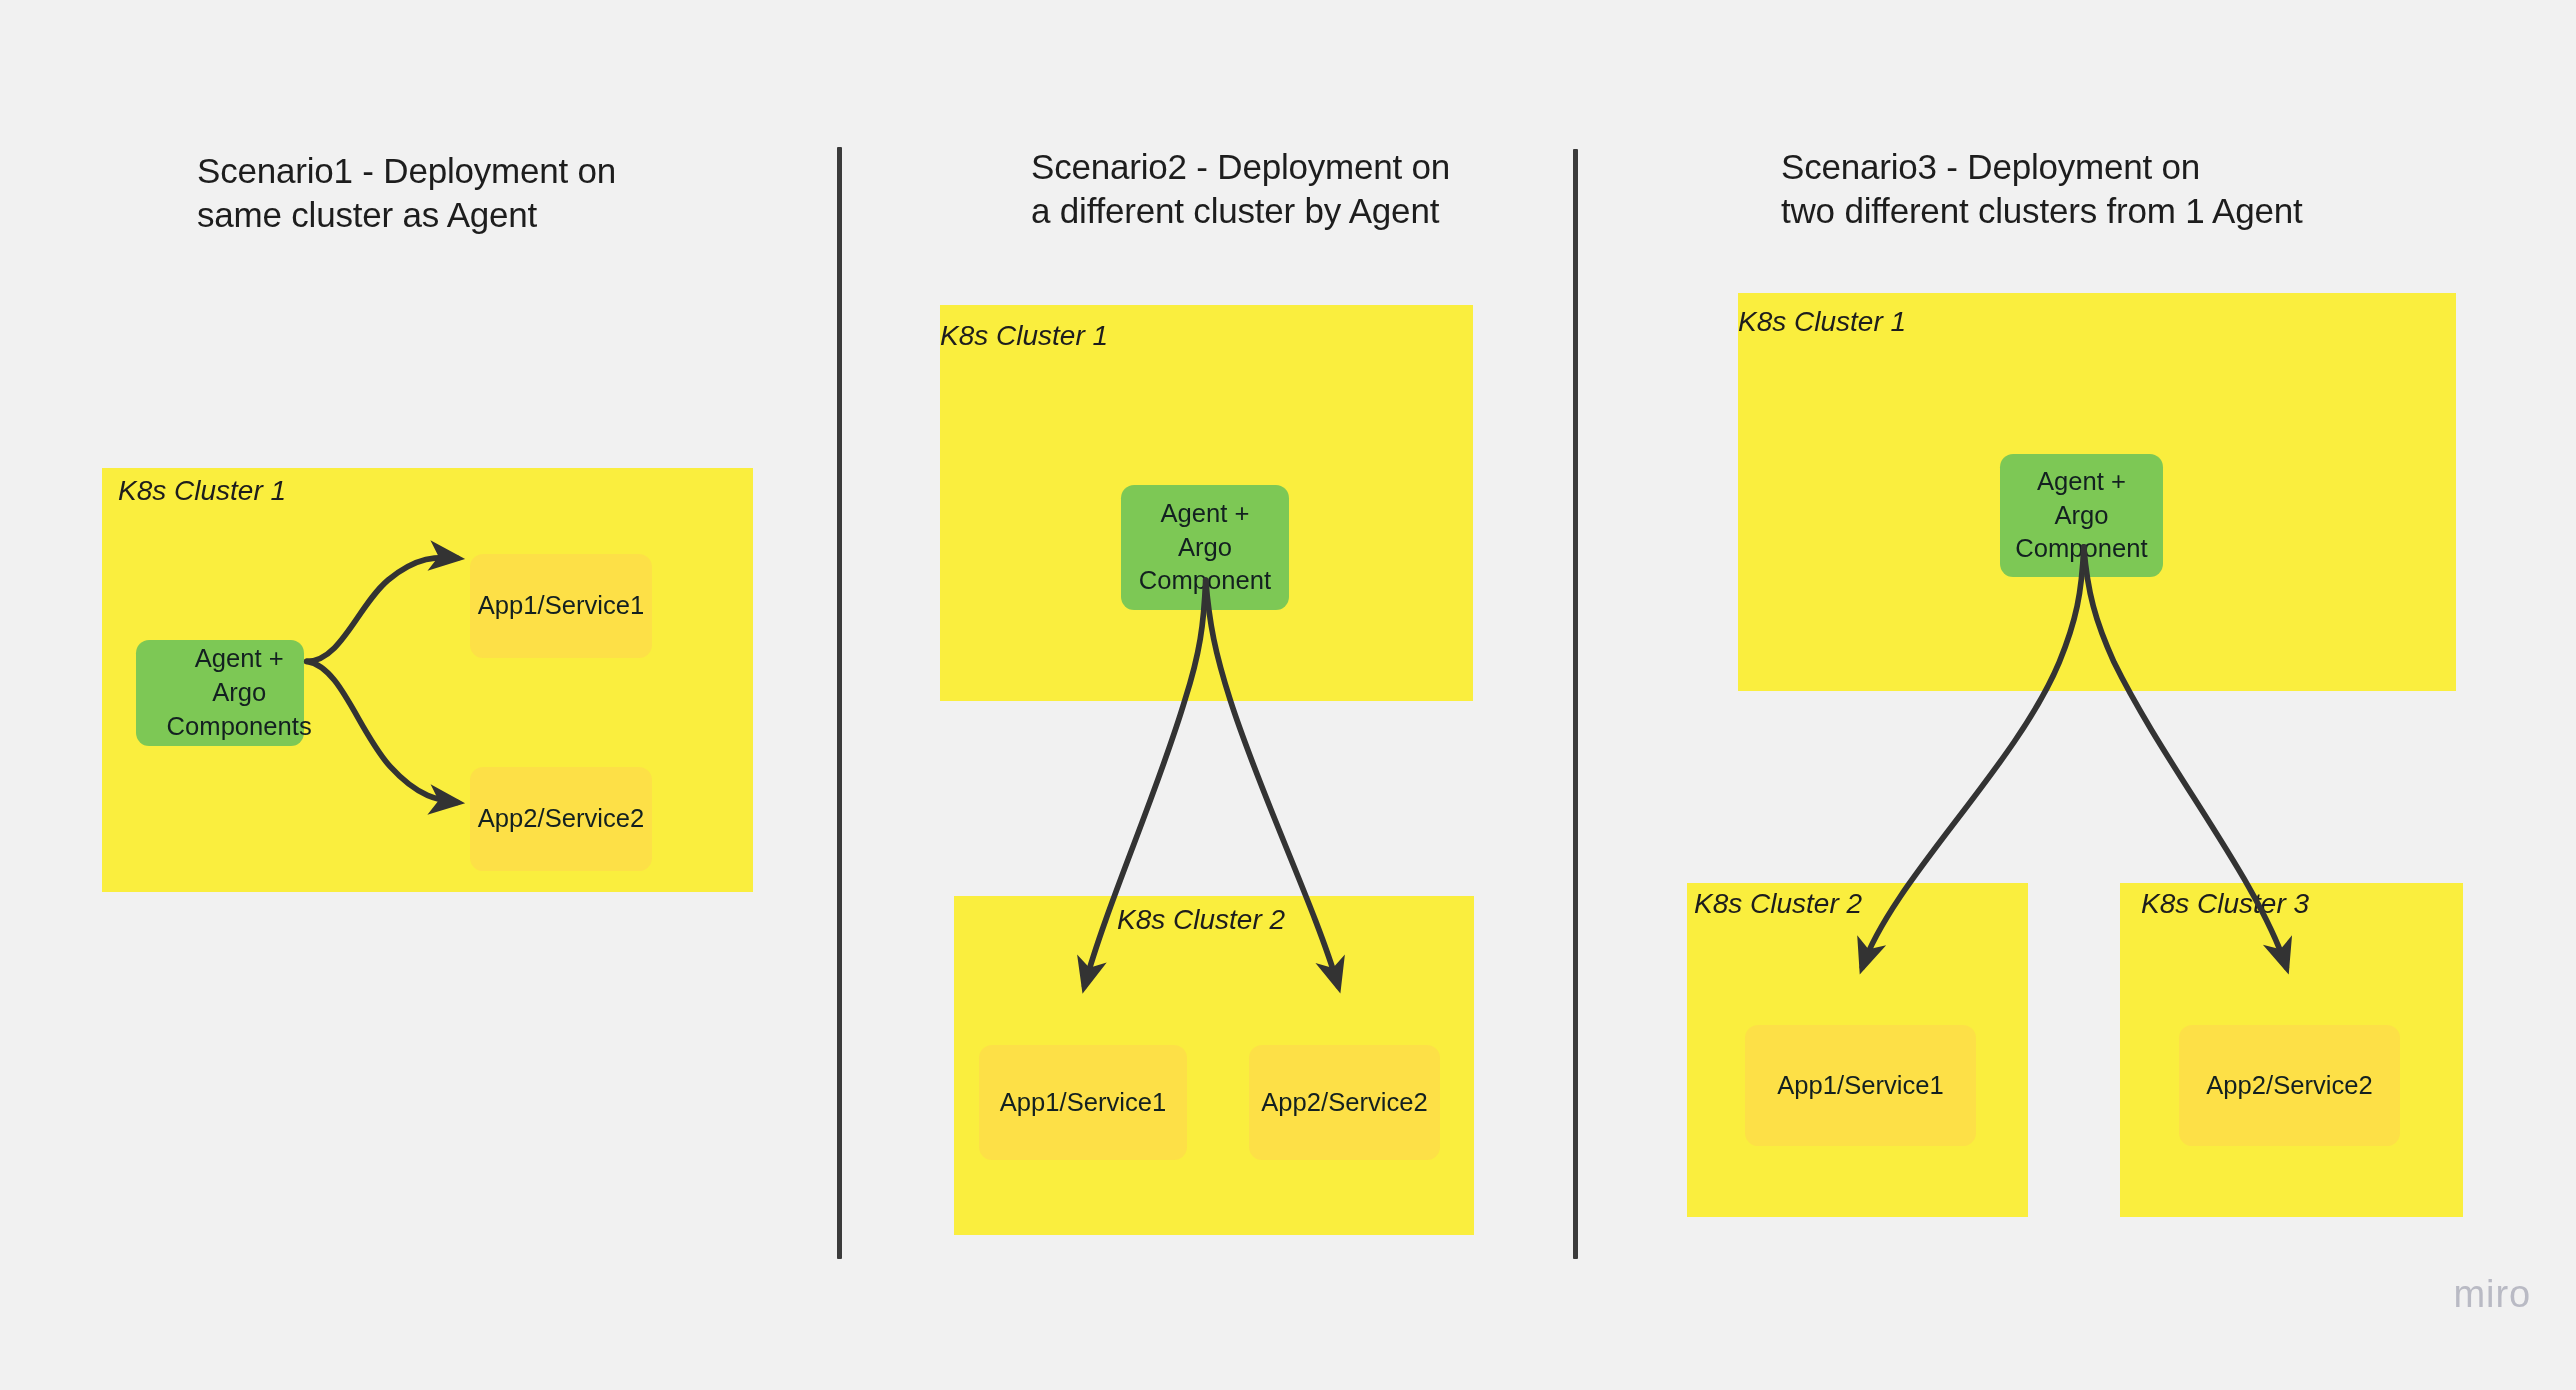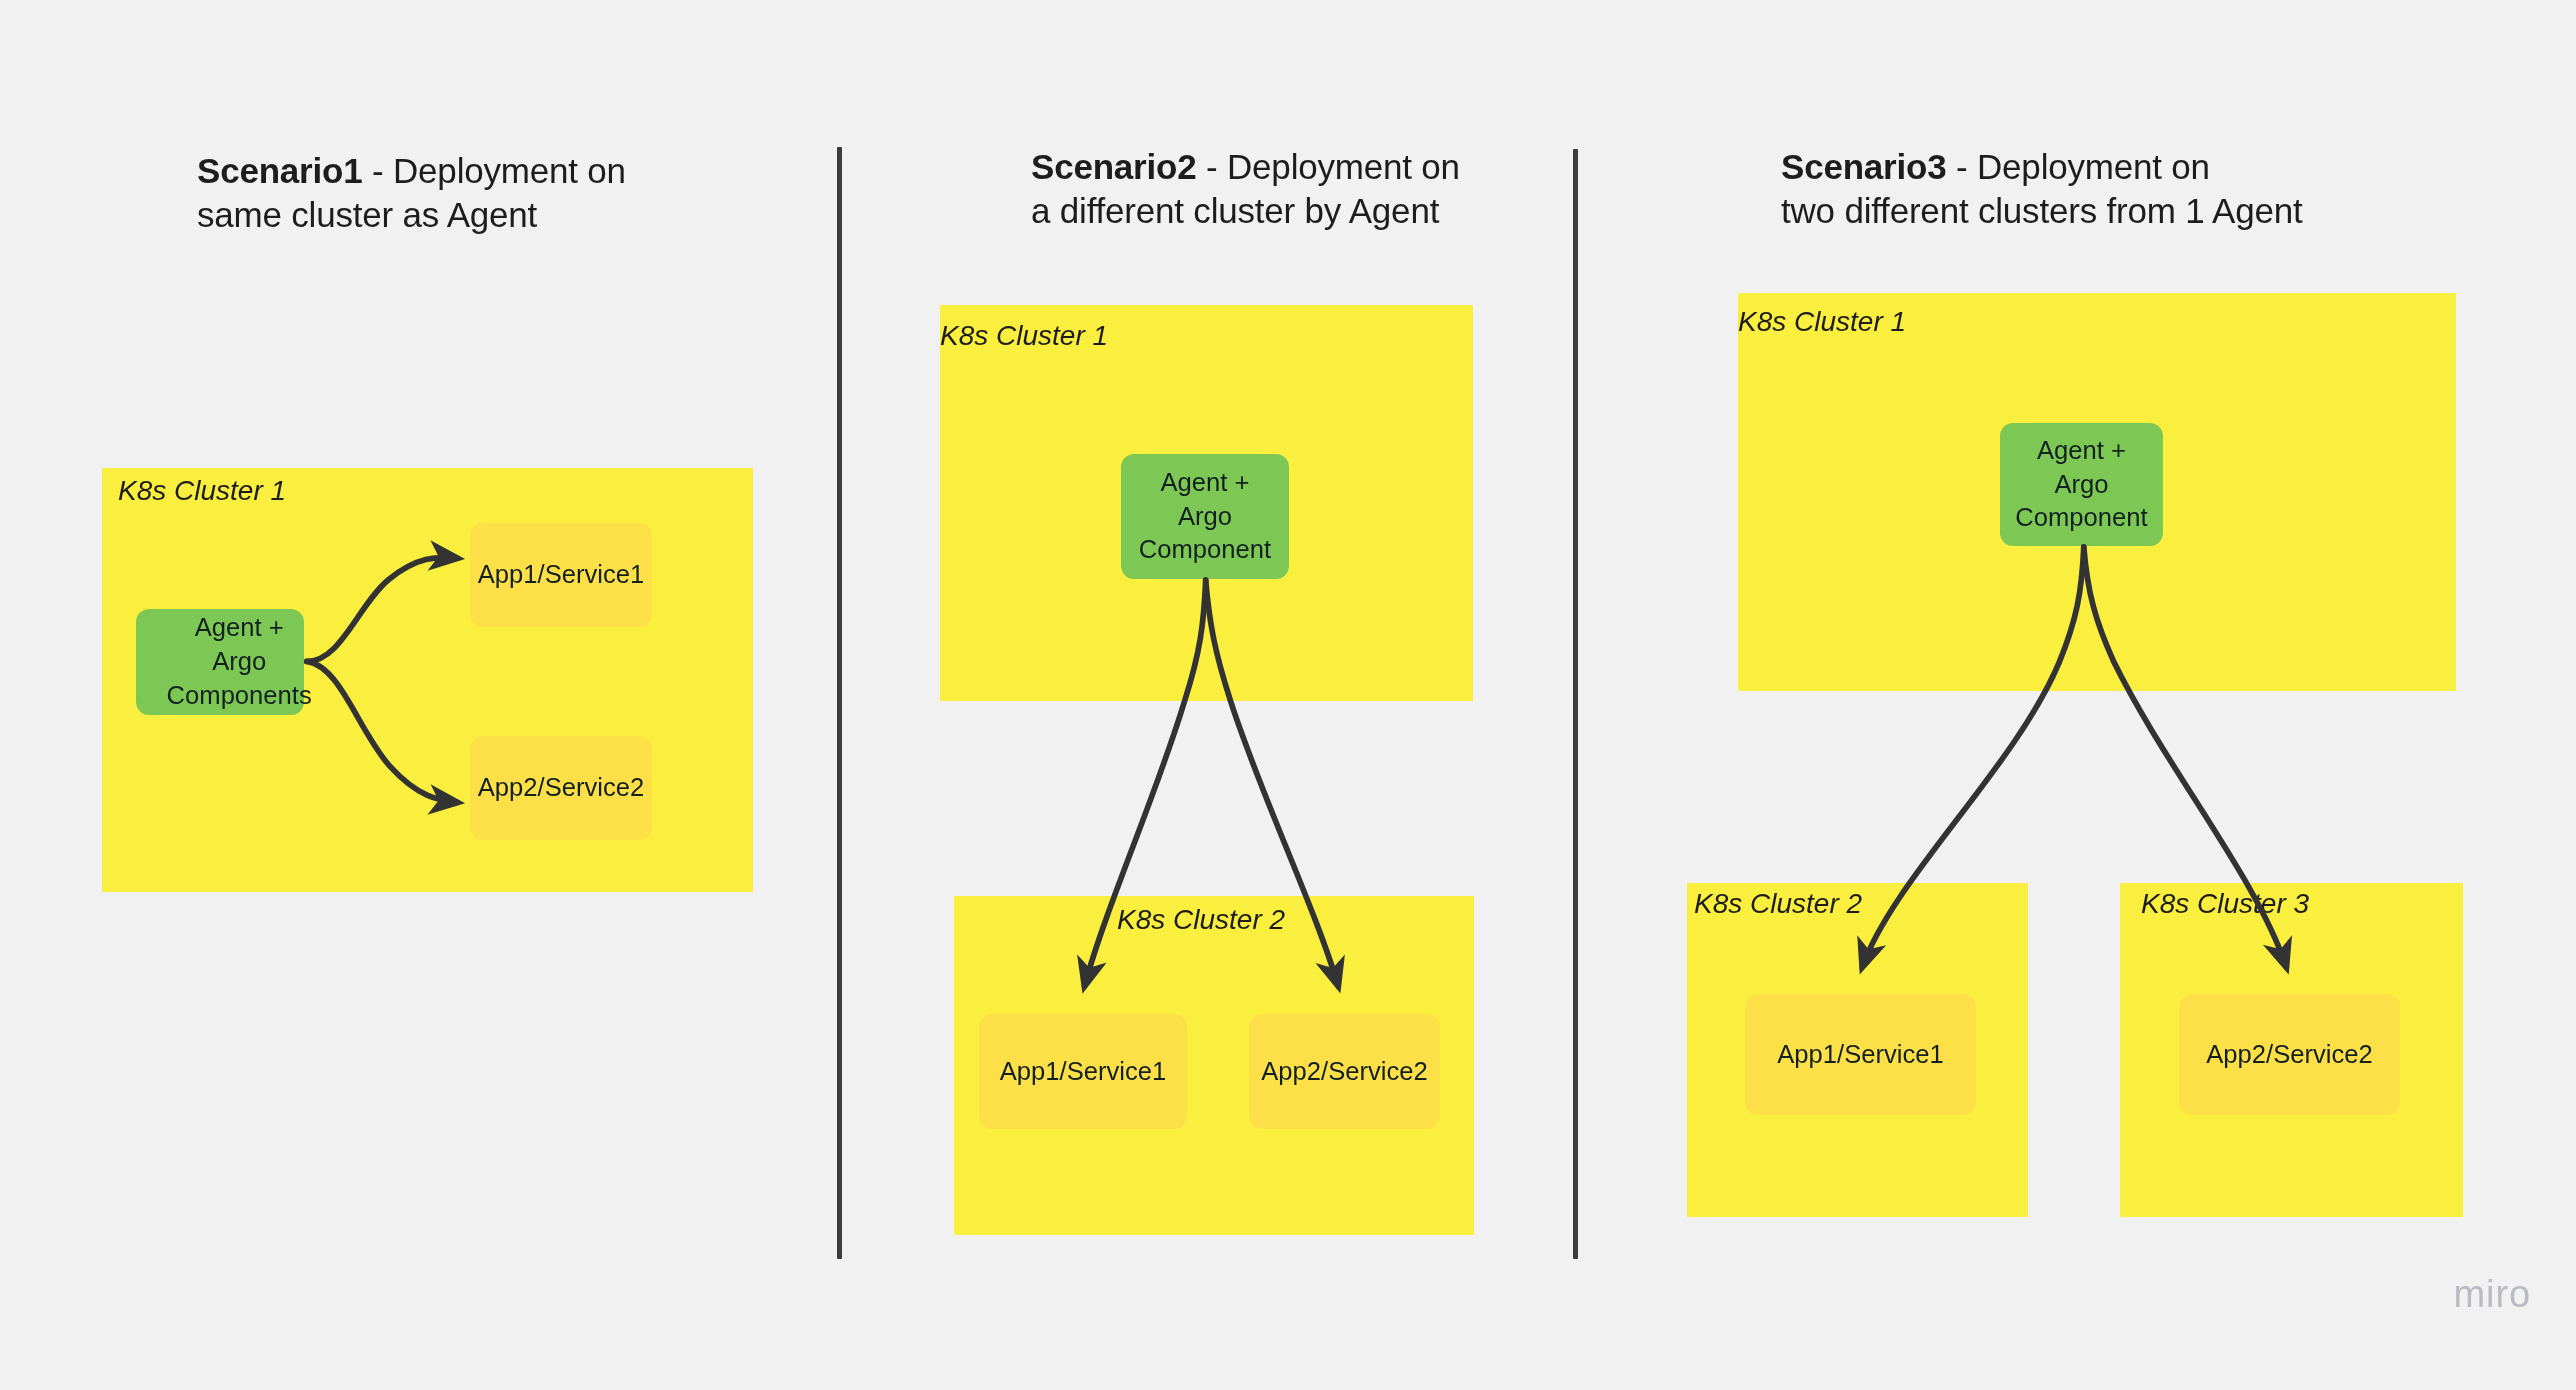--- a/index.html
+++ b/index.html
@@ -35,21 +35,21 @@
   
   .scenario-title {
     position: absolute;
     font-size: 35px;
     line-height: 1.25;
     letter-spacing: -0.2px;
     color: #1d1d1d;
     white-space: pre-line;
   }
   .scenario-title .strong {
-    font-weight: bold;
+    font-weight: normal;
   }
   #scenario-title-1 { left: 197px;  top: 149px; width: 530px; }
   #scenario-title-2 { left: 1031px; top: 145px; width: 530px; }
   #scenario-title-3 { left: 1781px; top: 145px; width: 625px; }
 
   
   .cluster {
     position: absolute;
     background: #faee3e;
     box-sizing: border-box;
@@ -70,20 +70,21 @@
     border-radius: 13.2px;
     display: flex;
     align-items: center;
     justify-content: center;
     text-align: center;
     font-size: 25.6px;
     line-height: 1.32;
     color: #132020;
     white-space: pre-line;
     padding: 3.8px 5.7px;
+    margin-top: 31px;
   }
   .node.agent { background: #7dc855; }
   .node.app   { background: #fde047; }
 
   
   .arrows {
     position: absolute;
     inset: 0;
     pointer-events: none;
   }

